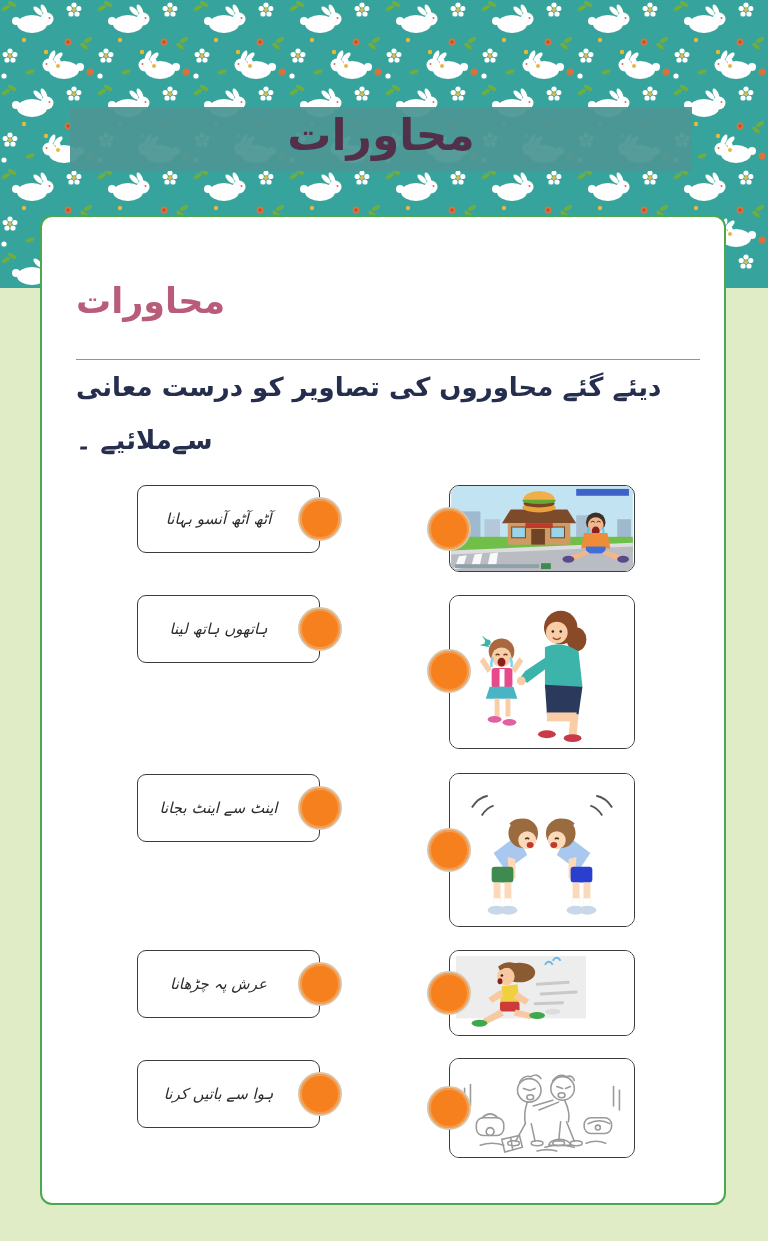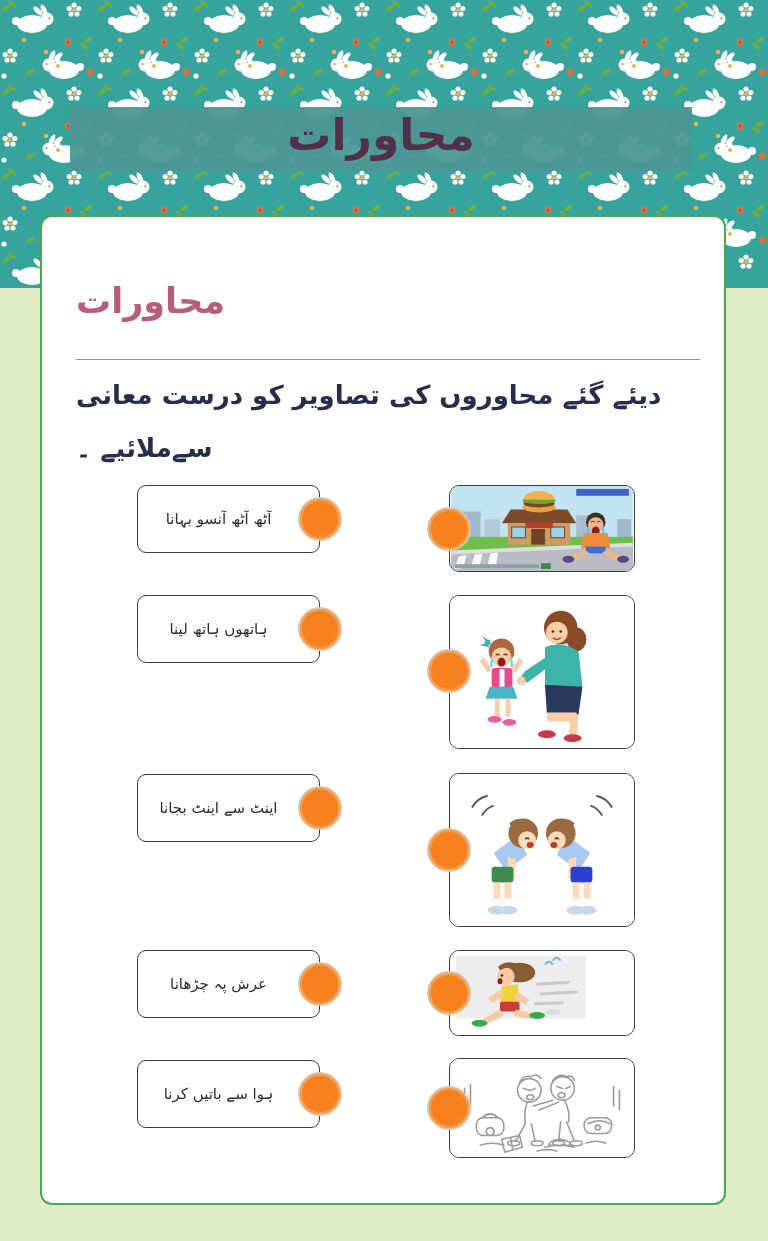--- a/index.html
+++ b/index.html
@@ -26,30 +26,31 @@
   }
   .heading {
     position:absolute; left:34px; top:64px;
     font-size:35px; font-weight:bold; color:#b85c7a; direction:rtl;
   }
   .divider {
     position:absolute; left:34px; top:142px; width:624px; height:0;
     border-top:1.5px solid #b9818f;
   }
   .instruction {
-    position:absolute; left:34px; top:152px; width:596px;
+    position:absolute; left:34px; top:144px; width:596px;
     font-size:26px; font-weight:bold; color:#262e4e;
     direction:rtl; text-align:left; line-height:2.05;
   }
   .idiom-box {
     position:absolute; left:95px; width:183px; height:68px;
     background:#fff; border:1.5px solid #3c3c3c; border-radius:9px;
     display:flex; align-items:center; justify-content:center;
     font-size:15px; color:#2c2c2c; direction:rtl; text-align:center;
     padding:4px 30px 4px 10px;
+    font-style:italic;
   }
   .img-card {
     position:absolute; left:407px; width:186px;
     background:#fff; border:1.5px solid #3c3c3c; border-radius:10px;
     overflow:hidden;
   }
   .img-card svg { display:block; width:100%; height:100%; }
   .dot {
     position:absolute; width:44px; height:44px; border-radius:50%;
     background:#f6801e; border:2px solid #d8c5aa;

